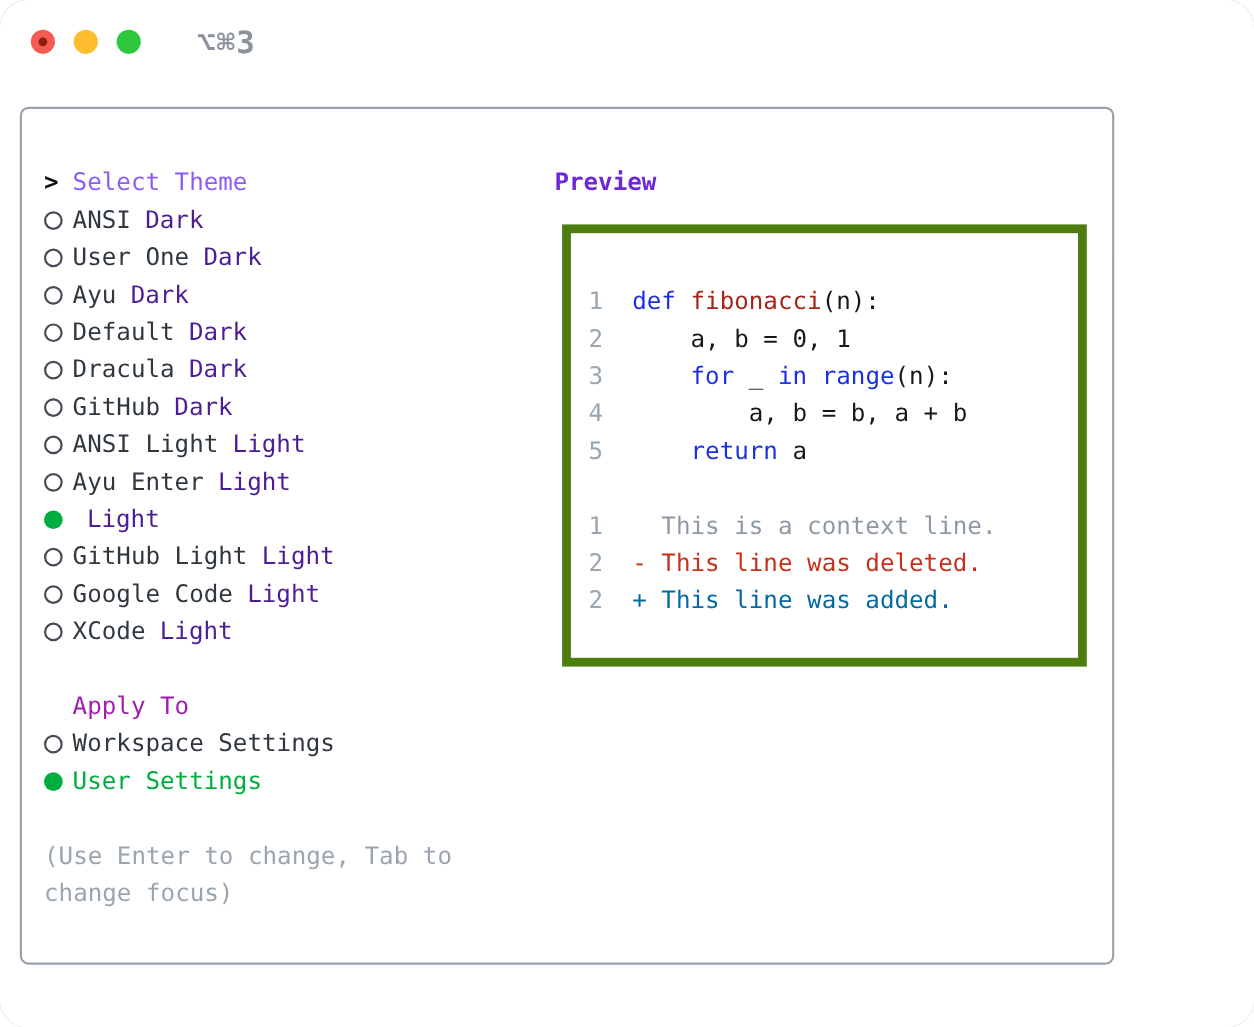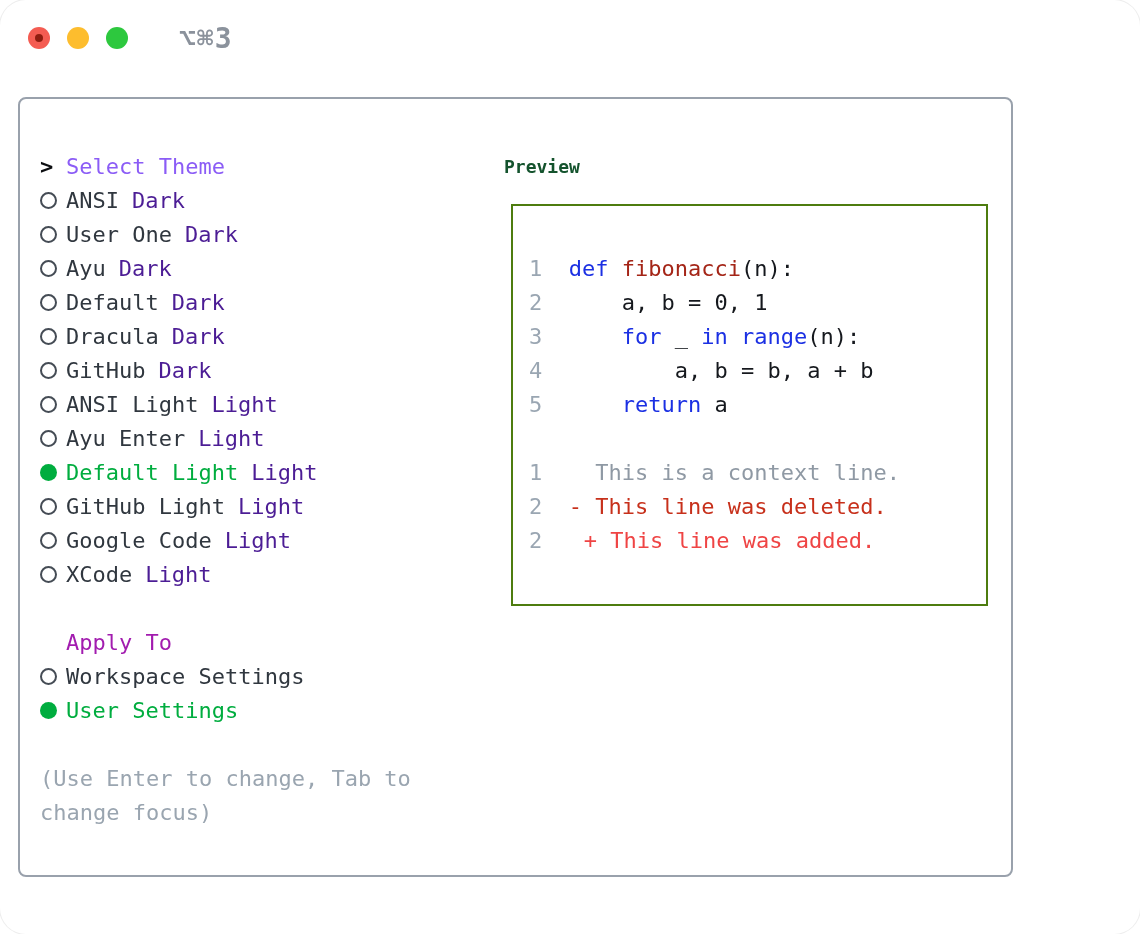--- a/index.html
+++ b/index.html
@@ -32,31 +32,31 @@
   .radio.on{width:17px;height:17px;border:none;background:#00ad3f;}
   .t-name{white-space:pre;}
   .t-variant{margin-left:13px;color:#4c1d95;white-space:pre;}
   .theme-row.selected .t-name{color:#00ad3f;}
   .apply-heading{color:#a21caf;}
   .apply-row.selected .a-label{color:#00ad3f;}
   .a-label{white-space:pre;}
   .hint{color:#9aa5b0;white-space:pre;}
   
   .preview-heading{position:absolute;left:484px;top:50px;height:34px;display:flex;
-    align-items:center;font-size:18px;font-weight:bold;color:#14532d;}
+    align-items:center;font-size:22px;font-weight:bold;color:#6d28d9;}
   .preview-box{position:absolute;left:491px;top:105px;width:477px;height:402px;
-    border:2px solid #4d7c0f;box-sizing:border-box;padding:46px 0 0 16px;overflow:hidden;background:#fff;}
+    border:8px solid #4d7c0f;box-sizing:border-box;padding:46px 0 0 16px;overflow:hidden;background:#fff;}
   .pline{height:34px;line-height:34px;font-size:22px;white-space:pre;}
   .seg-linenum{color:#9aa6b2;}
   .seg-keyword{color:#1b30e3;}
   .seg-function{color:#a42517;}
   .seg-plain{color:#15181d;}
   .seg-context{color:#8f99a4;}
   .seg-deleted{color:#c7301b;}
-  .seg-added{color:#ef4444;margin-left:15px;}
+  .seg-added{color:#0369a1;}
 </style>
 </head>
 <body>
 
 <div class="window">
 
   <div class="titlebar">
     <span class="light red">
         <span class="dot"></span>
       </span>
@@ -129,21 +129,20 @@
             <span class="slot">
               <span class="radio"></span>
             </span>
             <span class="t-name">Ayu Enter</span>
             <span class="t-variant">Light</span>
           </div>
           <div class="row theme-row selected">
             <span class="slot">
               <span class="radio on"></span>
             </span>
-            <span class="t-name">Default Light</span>
             <span class="t-variant">Light</span>
           </div>
           <div class="row theme-row">
             <span class="slot">
               <span class="radio"></span>
             </span>
             <span class="t-name">GitHub Light</span>
             <span class="t-variant">Light</span>
           </div>
           <div class="row theme-row">

